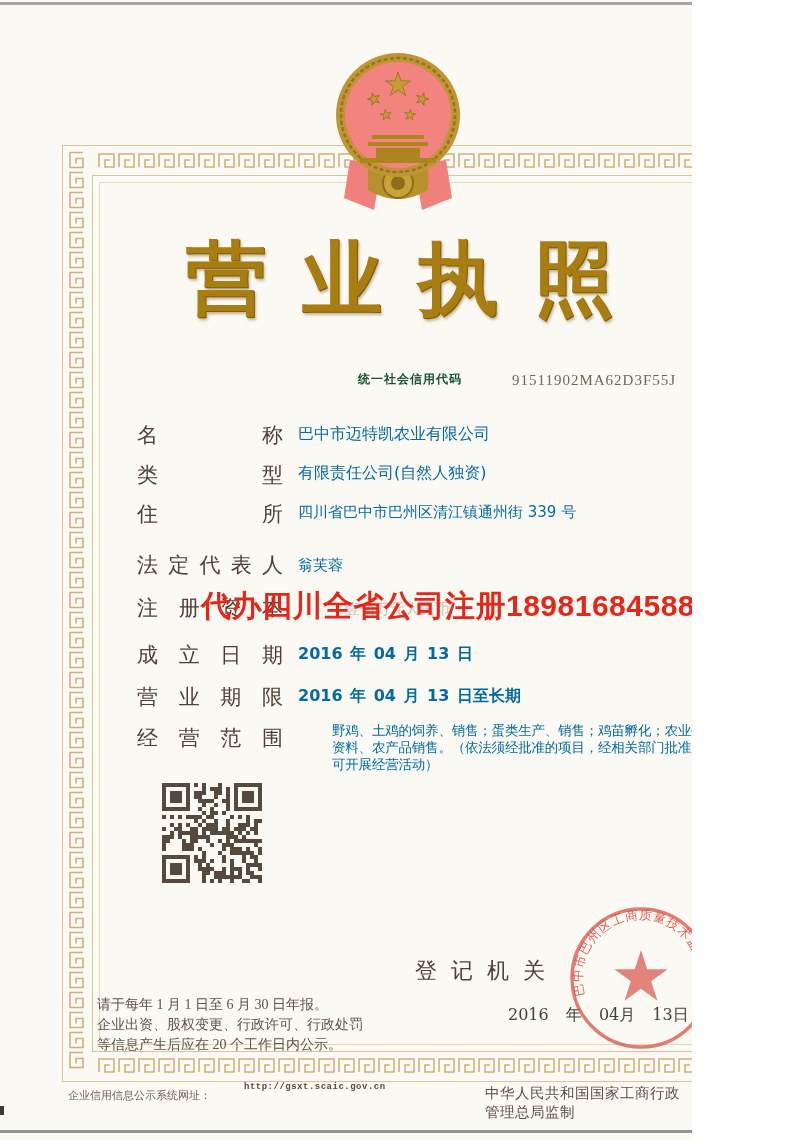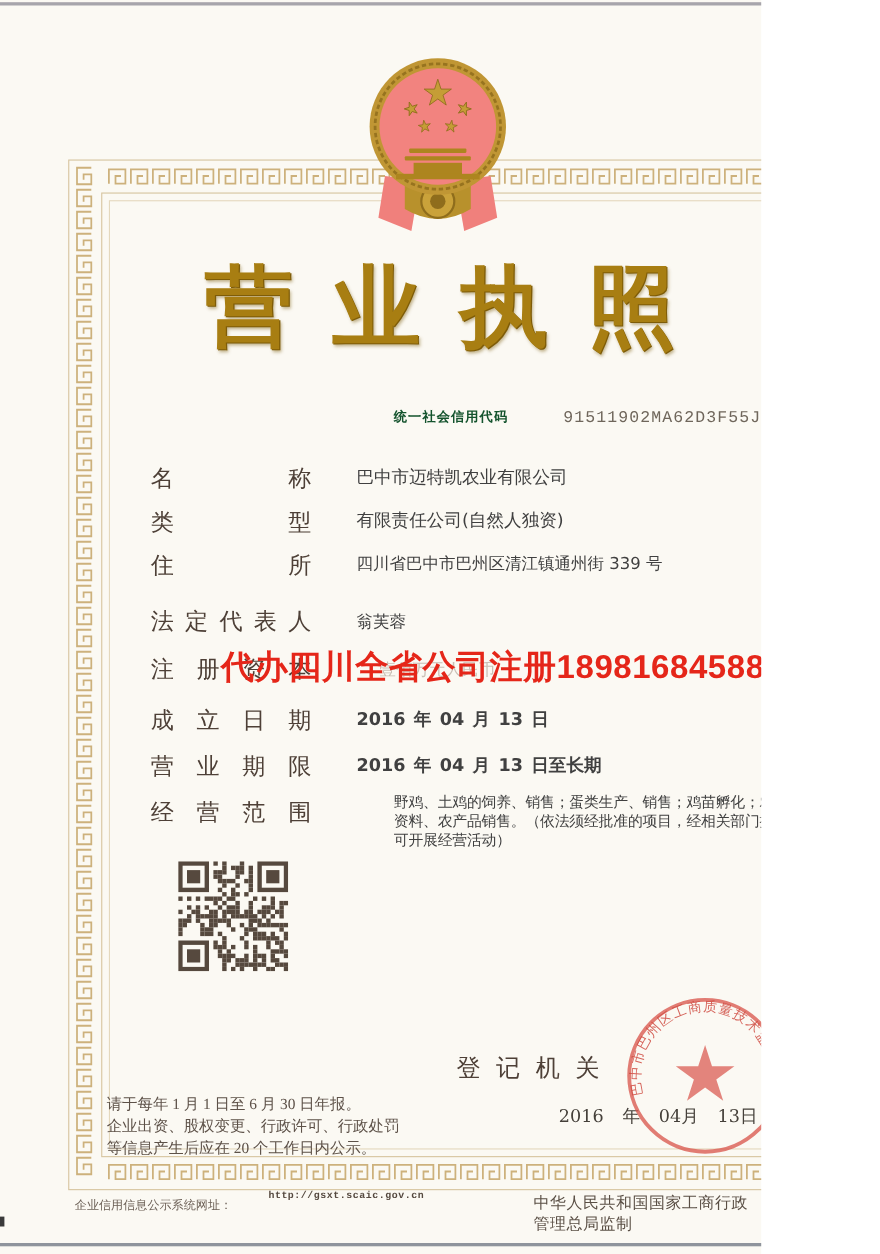--- a/index.html
+++ b/index.html
@@ -19,25 +19,25 @@
   
   .emblem{left:330px;top:50px;}
   
   .title{left:0;top:226px;width:800px;text-align:center;font-size:80px;font-weight:bold;
          letter-spacing:36px;text-indent:36px;color:#a87e12;
          text-shadow:1px 1px 0 #7e5c08, 2px 3px 3px rgba(122,92,12,.45);
          font-family:"DejaVu Sans",sans-serif;}
   
   .credit-label{left:358px;top:371px;font-size:12px;font-weight:bold;color:#14532d;letter-spacing:1px;}
   .credit-code{left:512px;top:372px;font-size:15px;color:#6f665b;letter-spacing:1px;
-               font-family:Liberation Mono, monospace;}
+               font-family:Liberation Serif, serif;}
   
   .flabel{left:137px;width:146px;font-size:21px;font-weight:500;color:#4e4037;
           text-align:justify;text-align-last:justify;white-space:normal;}
-  .fvalue{left:324px;font-size:16px;font-weight:500;color:#404040;font-family:"DejaVu Sans",sans-serif;}
+  .fvalue{left:298px;font-size:16px;font-weight:500;color:#0369a1;font-family:"DejaVu Sans",sans-serif;}
   .fvalue.small{font-size:15px;}
   .fvalue.date{word-spacing:2px;font-weight:600;}
   .fvalue.faint{color:#c9bfb5;font-size:15px;}
   .fvalue.wrap{width:398px;font-size:13.5px;line-height:17px;letter-spacing:-.2px;margin-left:34px;}
   
   .watermark{left:183px;top:586px;font-size:30px;font-weight:bold;color:#e52619;
              letter-spacing:.5px;white-space:nowrap;z-index:5;padding-left:18px;}
   
   .qr{left:162px;top:783px;}
   

